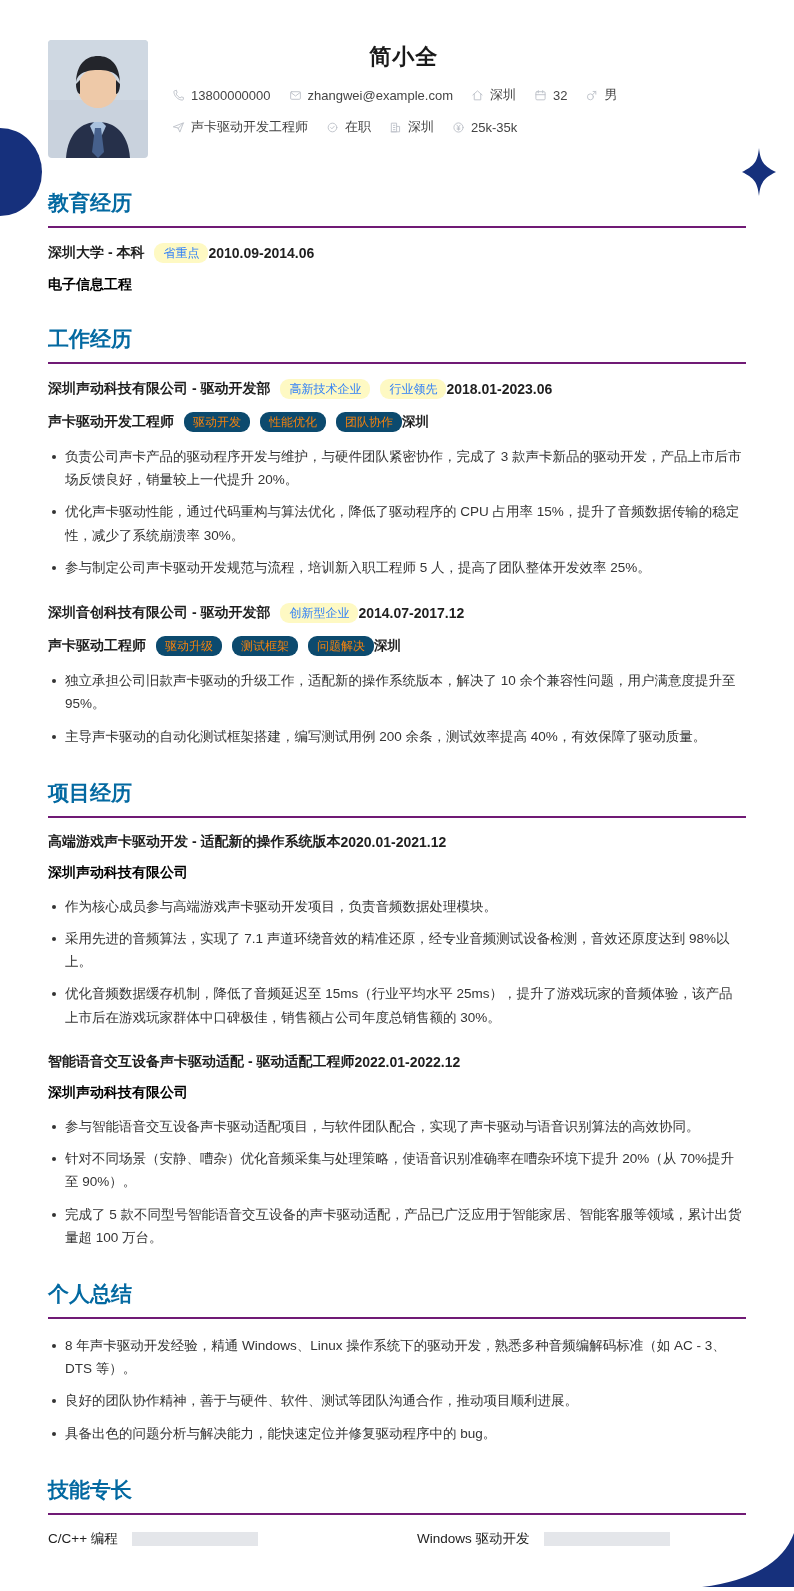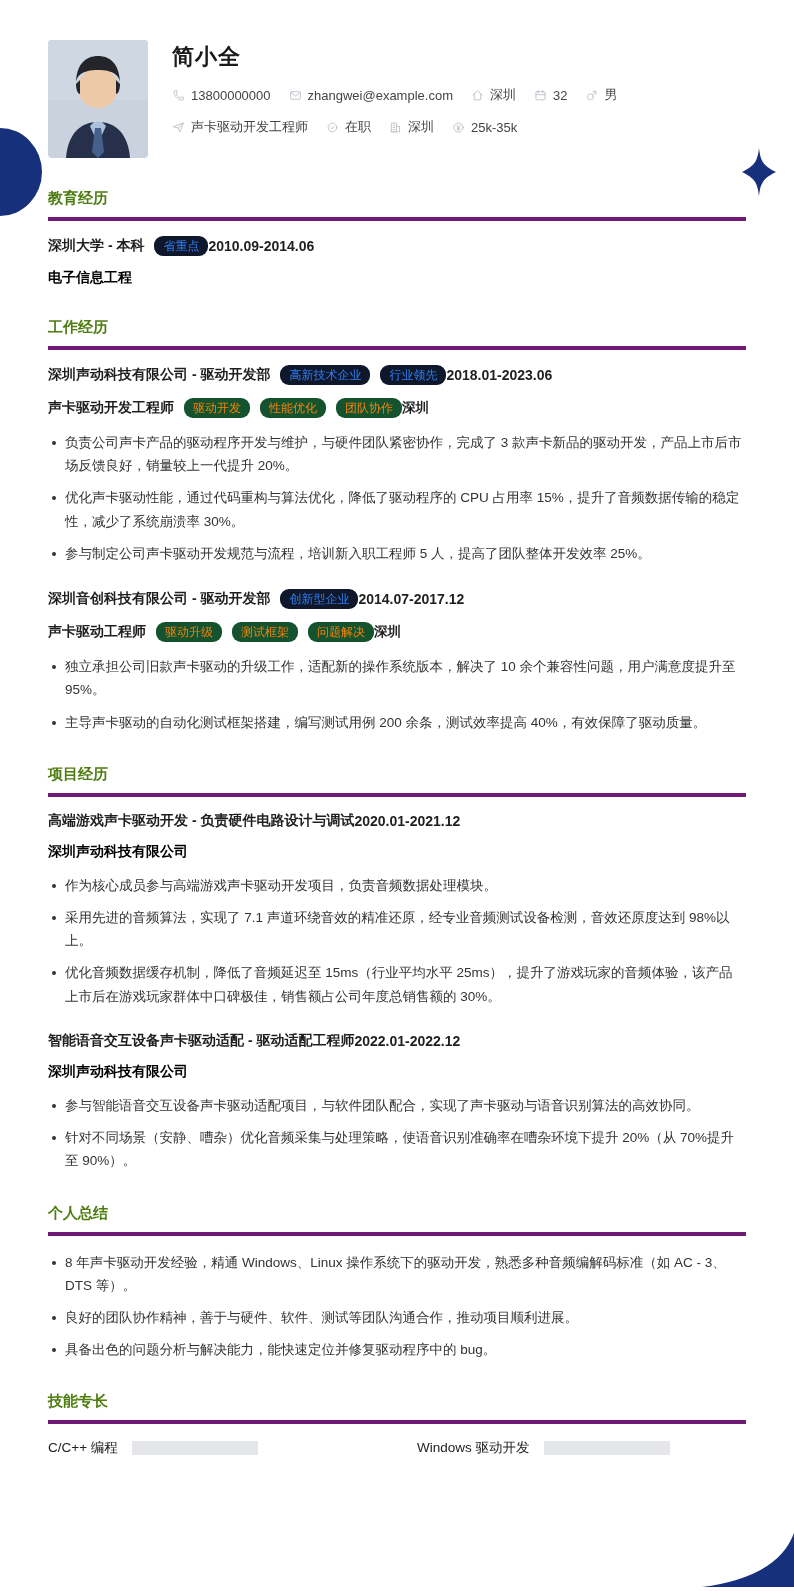--- a/index.html
+++ b/index.html
@@ -14,42 +14,42 @@
   
   .deco-left { position:absolute; left:0; top:128px; width:42px; z-index:0; }
   .deco-left .petal-top { width:42px; height:44px; background:#16307c; border-radius:0 100% 0 0; }
   .deco-left .petal-bottom { width:42px; height:44px; background:#16307c; border-radius:0 0 100% 0; }
   .deco-sparkle { position:absolute; right:18px; top:148px; z-index:0; }
   .deco-corner { position:absolute; right:0; bottom:0; z-index:0; }
 
   
   .header { display:flex; gap:24px; position:relative; z-index:1; }
   .photo { width:100px; height:118px; border-radius:4px; overflow:hidden; flex:0 0 auto; }
-  .header-info { padding-top:2px; }
+  .header-info { padding-top:2px;text-align:center; }
   .name { font-size:22px; font-weight:700; color:#1a1a1a; letter-spacing:1px; }
   .contact-row { display:flex; align-items:center; flex-wrap:wrap; margin-top:14px; font-size:13px; color:#444; }
   .contact-item { display:flex; align-items:center; margin-right:18px; }
   .contact-item .ci { width:13px; height:13px; margin-right:6px; flex:0 0 auto; }
   .ci svg { width:13px; height:13px; display:block; stroke:#bcc1c9; fill:none; stroke-width:1.7; stroke-linecap:round; stroke-linejoin:round; }
 
   
   .section { margin-top:31px; position:relative; z-index:1; }
   .section:first-of-type { margin-top:46px; }
-  .section-title { font-size:15px; font-weight:700; color:#4d7c0f; padding-bottom:9px; border-bottom:4px solid #701a75; margin-bottom:15px; }
+  .section-title { font-size:21px; font-weight:700; color:#0369a1; padding-bottom:9px; border-bottom:2px solid #701a75; margin-bottom:15px; }
 
   .entry-head { display:flex; align-items:center; margin-bottom:13px; }
   .entry-head-left { display:flex; align-items:center; }
   .entry-title { font-size:14px; font-weight:700; color:#1f1f1f; }
   .entry-date { font-size:14px; font-weight:700; color:#1f1f1f; white-space:nowrap; }
   .entry-loc { font-size:13.5px; font-weight:700; color:#1f1f1f; white-space:nowrap; }
   .subline { font-size:14px; font-weight:700; color:#000000; margin-bottom:13px; }
 
   .badge { display:inline-block; font-size:12px; line-height:1; padding:4px 9px; border-radius:9px; margin-left:10px; white-space:nowrap; }
-  .badge-blue { background:#0f172a; color:#2f7ff7; }
-  .badge-orange { background:#14532d; color:#f5820c; }
+  .badge-blue { background:#fef9c3; color:#2f7ff7; }
+  .badge-orange { background:#0c4a6e; color:#f5820c; }
 
   ul.bullets { list-style:none; }
   ul.bullets li {
     position:relative; padding-left:17px; font-size:13.5px; color:#333;
     line-height:1.72; margin-bottom:9px;
   }
   ul.bullets li::before {
     content:""; position:absolute; left:4px; top:10px;
     width:4px; height:4px; border-radius:50%; background:#333;
   }
@@ -251,40 +251,41 @@
         <li>主导声卡驱动的自动化测试框架搭建，编写测试用例 200 余条，测试效率提高 40%，有效保障了驱动质量。</li>
       </ul>
     </div>
   </div>
 
   <div class="section">
     <div class="section-title">项目经历</div>
 
     <div class="project">
       <div class="entry-head">
-        <span class="entry-title">高端游戏声卡驱动开发 - 负责硬件电路设计与调试</span>
+        <span class="entry-title">高端游戏声卡驱动开发 - 适配新的操作系统版本</span>
         <span class="entry-date">2020.01-2021.12</span>
       </div>
       <div class="subline">深圳声动科技有限公司</div>
       <ul class="bullets">
         <li>作为核心成员参与高端游戏声卡驱动开发项目，负责音频数据处理模块。</li>
         <li>采用先进的音频算法，实现了 7.1 声道环绕音效的精准还原，经专业音频测试设备检测，音效还原度达到 98%以上。</li>
         <li>优化音频数据缓存机制，降低了音频延迟至 15ms（行业平均水平 25ms），提升了游戏玩家的音频体验，该产品上市后在游戏玩家群体中口碑极佳，销售额占公司年度总销售额的 30%。</li>
       </ul>
     </div>
 
     <div class="project">
       <div class="entry-head">
         <span class="entry-title">智能语音交互设备声卡驱动适配 - 驱动适配工程师</span>
         <span class="entry-date">2022.01-2022.12</span>
       </div>
       <div class="subline">深圳声动科技有限公司</div>
       <ul class="bullets">
         <li>参与智能语音交互设备声卡驱动适配项目，与软件团队配合，实现了声卡驱动与语音识别算法的高效协同。</li>
         <li>针对不同场景（安静、嘈杂）优化音频采集与处理策略，使语音识别准确率在嘈杂环境下提升 20%（从 70%提升至 90%）。</li>
+        <li>完成了 5 款不同型号智能语音交互设备的声卡驱动适配，产品已广泛应用于智能家居、智能客服等领域，累计出货量超 100 万台。</li>
       </ul>
     </div>
   </div>
 
   <div class="section">
     <div class="section-title">个人总结</div>
     <ul class="bullets">
       <li>8 年声卡驱动开发经验，精通 Windows、Linux 操作系统下的驱动开发，熟悉多种音频编解码标准（如 AC - 3、DTS 等）。</li>
       <li>良好的团队协作精神，善于与硬件、软件、测试等团队沟通合作，推动项目顺利进展。</li>
       <li>具备出色的问题分析与解决能力，能快速定位并修复驱动程序中的 bug。</li>

